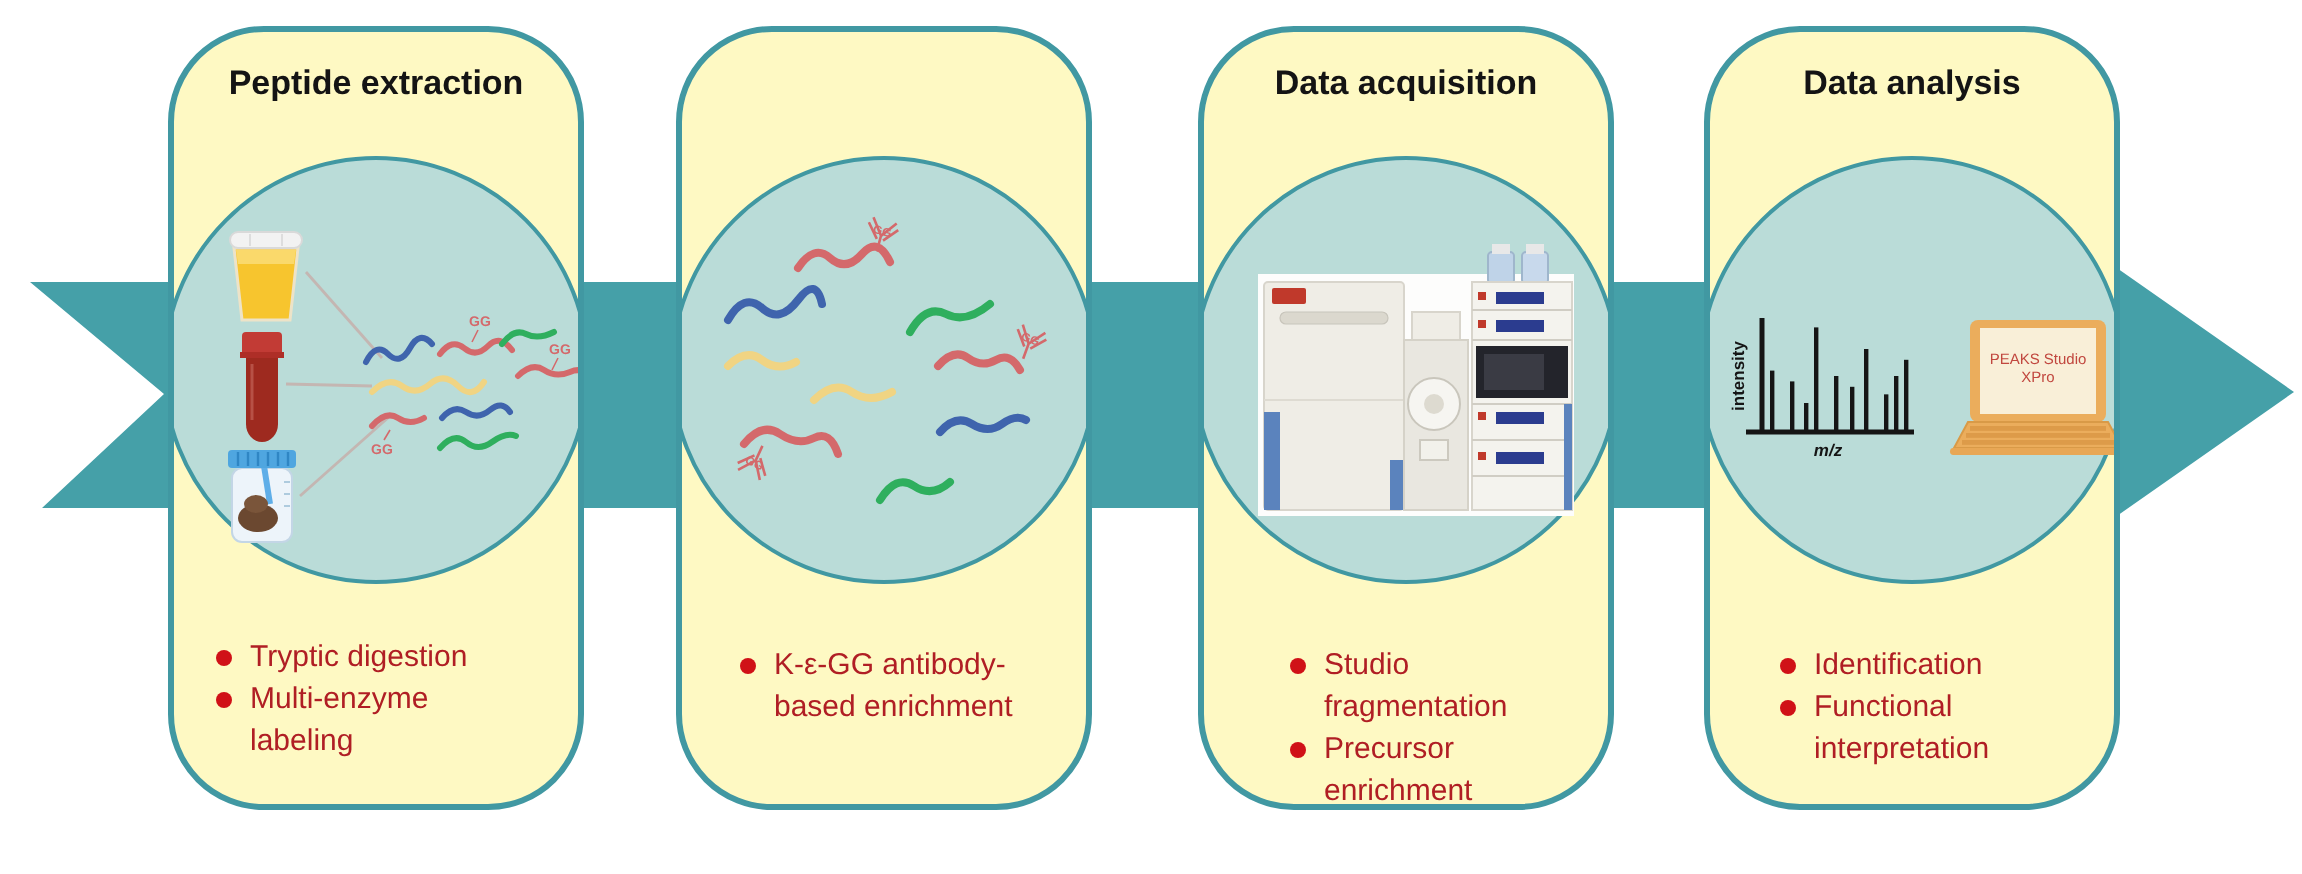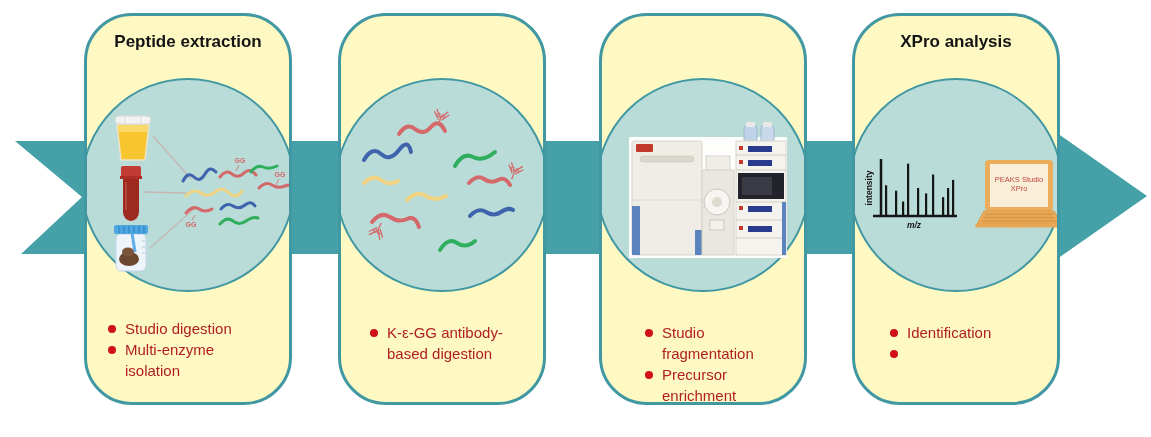--- a/index.html
+++ b/index.html
@@ -100,25 +100,25 @@
         <line x1="196" y1="99" x2="193" y2="105" stroke="#D4696B" stroke-width="0.8"></line>
         <text x="197" y="97">GG</text>
         <line x1="109" y1="140" x2="112" y2="135" stroke="#D4696B" stroke-width="0.8"></line>
         <text x="108" y="147">GG</text>
       </g>
     </svg>
   </div>
   <div class="bullets b1">
     <div class="item">
       <span class="dot"></span>
-      <span>Studio digestion</span>
-    </div>
-    <div class="item">
-      <span class="dot"></span>
-      <span>Multi-enzyme isolation</span>
+      <span>Tryptic digestion</span>
+    </div>
+    <div class="item">
+      <span class="dot"></span>
+      <span>Multi-enzyme labeling</span>
     </div>
   </div>
 </div>
 
 <div class="panel p2">
   <div class="circle">
     <svg viewBox="0 0 210 210">
       <g fill="none" stroke-linecap="round" stroke-width="4">
         <path d="M62,54 q8,-12 16,-5 t16,-2 t14,4" stroke="#D4696B"></path>
         <path d="M27,80 q8,-14 17,-6 t18,-4 t12,2" stroke="#3F64AD"></path>
@@ -141,26 +141,27 @@
       </g>
       <g transform="translate(40,152) rotate(205)">
         <path d="M0,10 L0,2 L-6,-6 M0,2 L6,-6 M-1.6,4 L-7.6,-3 M1.6,4 L7.6,-3" fill="none" stroke="#D4696B" stroke-width="1.3"></path>
         <text x="0" y="1.5" font-size="6" font-weight="bold" fill="#D4696B" text-anchor="middle" transform="rotate(180)">GG</text>
       </g>
     </svg>
   </div>
   <div class="bullets b2">
     <div class="item">
       <span class="dot"></span>
-      <span>K-ε-GG antibody-based digestion</span>
+      <span>K-ε-GG antibody-based enrichment</span>
     </div>
   </div>
 </div>
 
 <div class="panel p3">
+  <div class="title">Data acquisition</div>
   <div class="circle">
     <svg viewBox="0 0 210 210">
       <rect x="31" y="57" width="158" height="121" fill="#FDFDFC"></rect>
 
       <g>
         <rect x="34" y="61" width="70" height="114" rx="2" fill="#EFEDE6" stroke="#D8D5CC"></rect>
         <rect x="38" y="64" width="17" height="8" rx="1" fill="#C0392B"></rect>
         <rect x="42" y="76" width="54" height="6" rx="3" fill="#DBD8CE" stroke="#C8C5BB" stroke-width="0.6"></rect>
         <line x1="34" y1="120" x2="104" y2="120" stroke="#DEDBD2"></line>
         <rect x="34" y="126" width="8" height="49" fill="#5B83BD"></rect>
@@ -206,21 +207,21 @@
       <span>Studio fragmentation</span>
     </div>
     <div class="item">
       <span class="dot"></span>
       <span>Precursor enrichment</span>
     </div>
   </div>
 </div>
 
 <div class="panel p4">
-  <div class="title">XPro analysis</div>
+  <div class="title">Data analysis</div>
   <div class="circle">
     <svg viewBox="0 0 210 210">
 
       <g>
         <line x1="30" y1="79" x2="30" y2="136" stroke="#151515" stroke-width="2.5"></line>
         <line x1="22" y1="136" x2="106" y2="136" stroke="#151515" stroke-width="2.5"></line>
         <g id="spectrum-bars">
             <rect x="34" y="105.3" width="2.2" height="29.700000000000003" fill="#151515"></rect>
             <rect x="44" y="110.7" width="2.2" height="24.3" fill="#151515"></rect>
             <rect x="51" y="121.5" width="2.2" height="13.5" fill="#151515"></rect>
@@ -252,15 +253,16 @@
       </g>
     </svg>
   </div>
   <div class="bullets b4">
     <div class="item">
       <span class="dot"></span>
       <span>Identification</span>
     </div>
     <div class="item">
       <span class="dot"></span>
+      <span>Functional interpretation</span>
     </div>
   </div>
 </div>
 
 </body></html>

